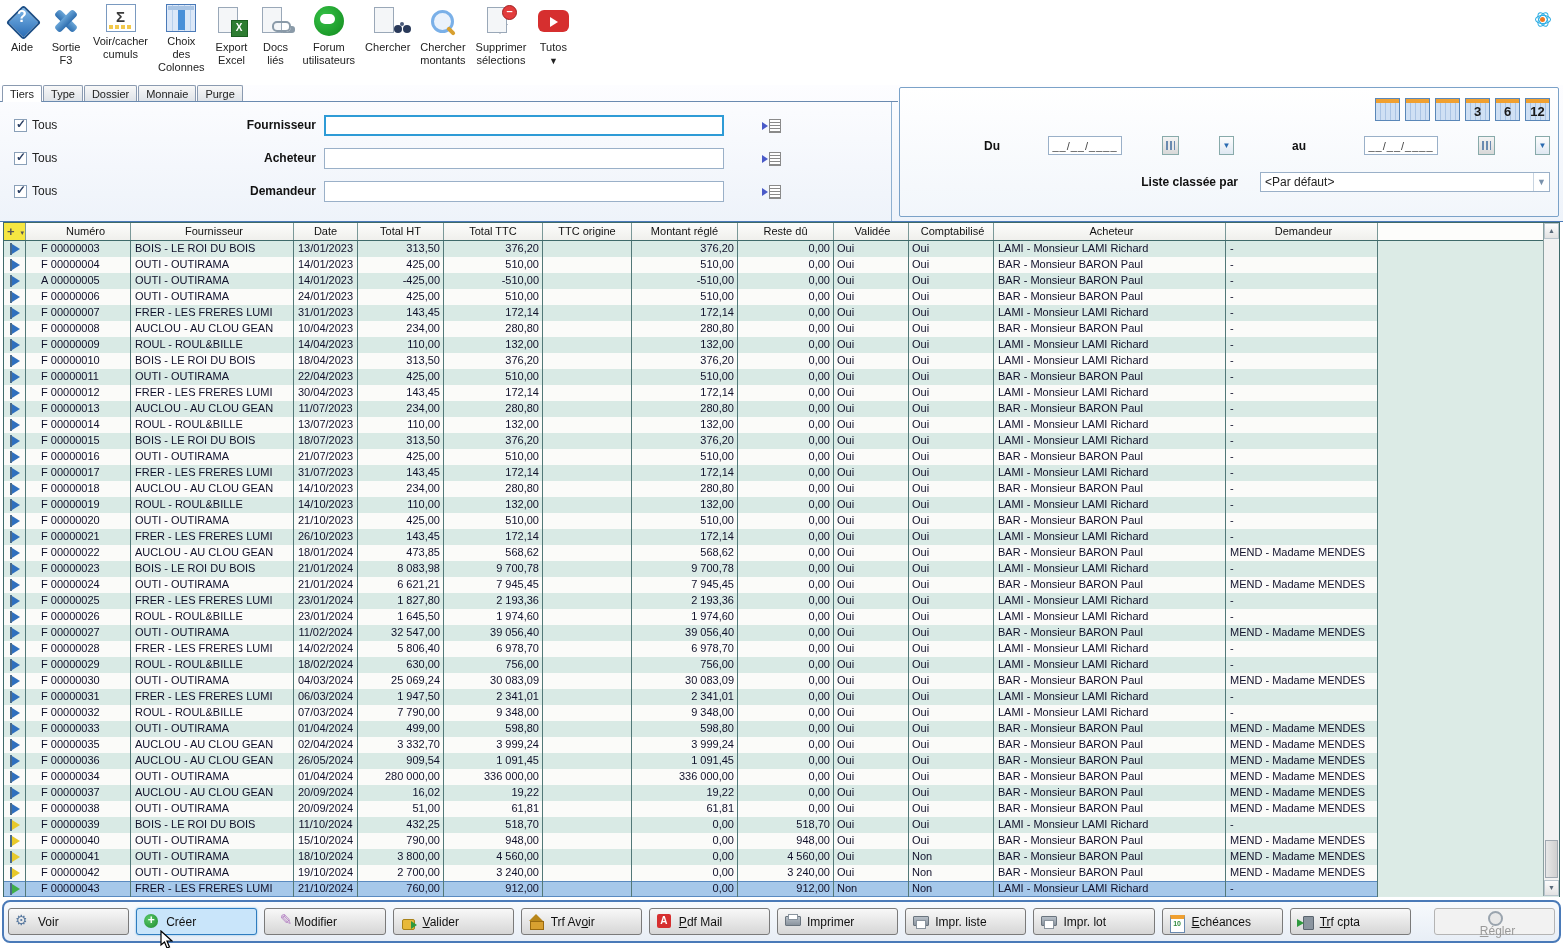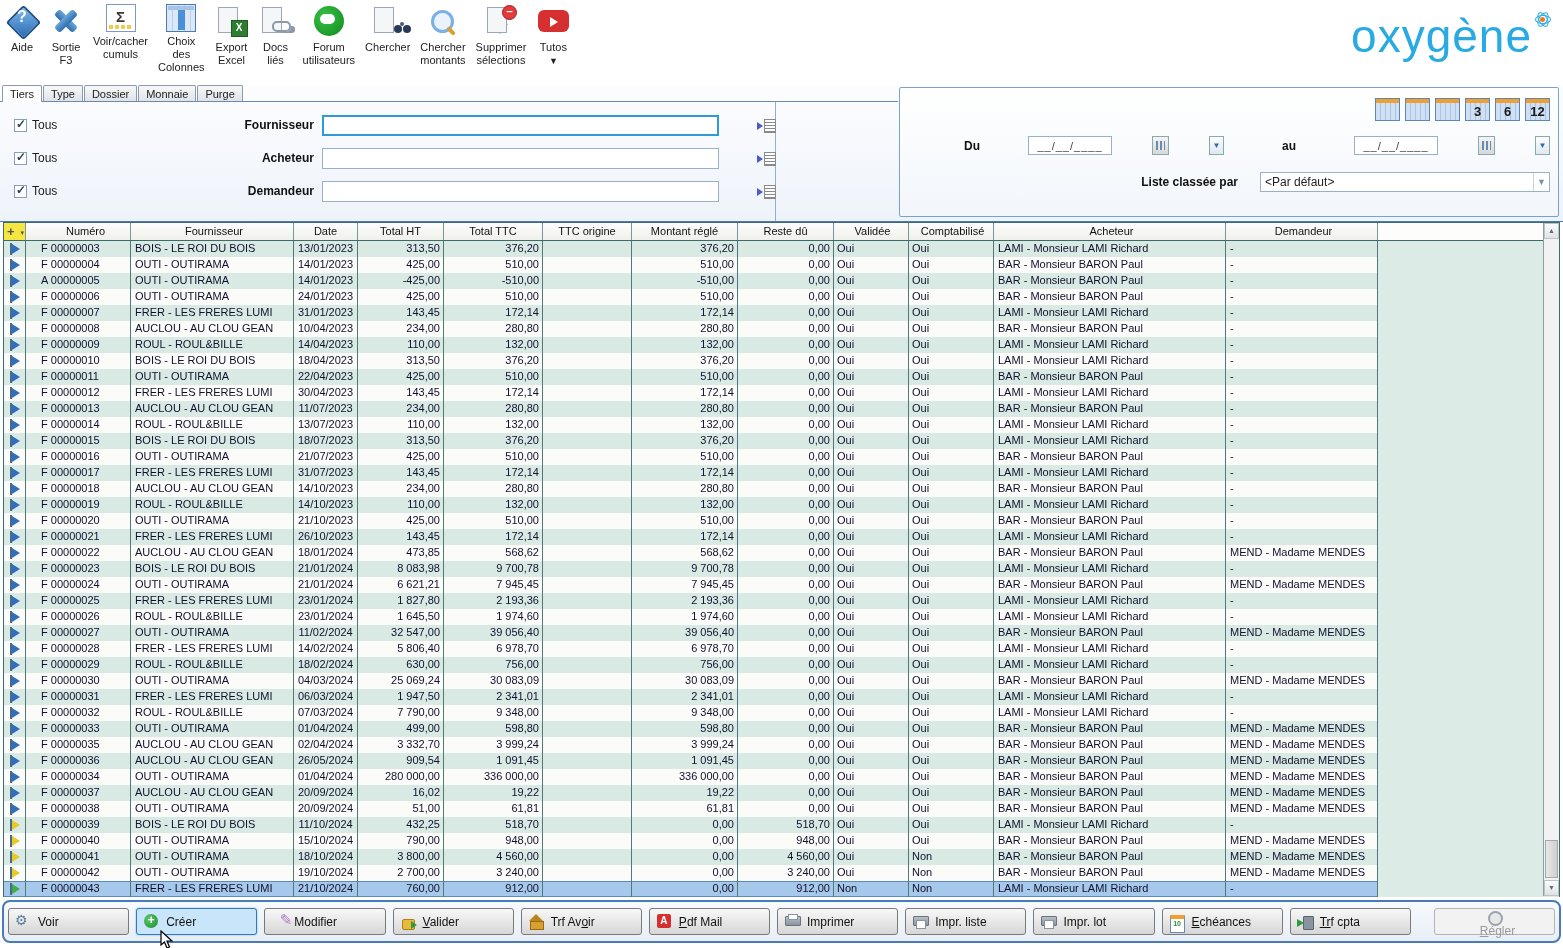--- a/index.html
+++ b/index.html
@@ -57,21 +57,21 @@
   .atom b { position:absolute; left:7px; top:7px; width:5px; height:5px; border-radius:50%; background:#f07820; }
 
   
   .content-top { position:relative; height:137px; border-bottom:1px solid #4a7ab8; background:linear-gradient(180deg,#fdfdff,#eef3fa); }
   .tabstrip { position:absolute; left:2px; top:0; height:17px; display:flex; align-items:flex-start; z-index:3; }
   .tab { font-size:11px; color:#222; padding:2px 7px 1px; border:1px solid #8a9ab0; border-bottom:none;
          background:linear-gradient(180deg,#f8f8f8,#dfe3e8); border-radius:2px 2px 0 0; margin-right:1px; cursor:pointer; }
   .tab.active { background:#fff; font-size:11px; position:relative; z-index:4; padding-bottom:2px; }
   .tabline { position:absolute; left:0; right:665px; top:16px; height:1px; background:#6a8ab0; }
 
-  .filter-left { position:absolute; left:0; top:17px; width:776px; bottom:0; border-right:1px solid #8fb0d0; padding:10px 0 0 14px; }
+  .filter-left { position:absolute; left:0; top:17px; width:892px; bottom:0; border-right:1px solid #8fb0d0; padding:10px 0 0 14px; }
   .f-row { display:flex; align-items:center; height:26px; margin-bottom:7px; }
   .chk-wrap { display:flex; align-items:center; width:210px; cursor:pointer; }
   .checkbox { width:13px; height:13px; background:#fff; border:1px solid #8aa0b8; margin-right:5px; position:relative; }
   .checkbox::after { content:"✓"; position:absolute; left:1px; top:-3px; font-size:12px; color:#2b3f63; font-weight:bold; }
   .chk-label { font-size:12px; color:#222; }
   .f-label { width:92px; text-align:right; font-size:12px; font-weight:bold; color:#111; margin-right:8px; }
   .f-input { width:400px; height:21px; border:1px solid #9ab0c8; background:#fff; font-size:12px; padding:0 3px; }
   .f-input.focused { border:2px solid #2e9bd6; }
   .lookup { width:18px; height:15px; margin-left:38px; position:relative; cursor:pointer; }
   .lookup::before { content:""; position:absolute; left:0; top:4px; width:0; height:0;
@@ -81,21 +81,21 @@
 
   .date-panel { position:absolute; right:4px; top:2px; width:660px; height:130px; background:linear-gradient(180deg,#ffffff,#f2f6fb);
       border:1px solid #7ba2c8; border-radius:2px; }
   .cal-row { position:absolute; right:8px; top:10px; display:flex; gap:5px; }
   .cal-btn { width:25px; height:23px; border:1px solid #5a87b8; position:relative; cursor:pointer;
       background:repeating-linear-gradient(90deg,#cfe0f4 0 4px,#aac4e4 4px 5px); }
   .cal-btn::before { content:""; position:absolute; left:0; right:0; top:0; height:4px; background:#f0a030; }
   .cal-num { position:absolute; left:0; right:0; top:5px; text-align:center; font-size:13px; font-weight:bold; color:#1a1a1a; }
   .du-row { position:absolute; right:8px; top:48px; display:flex; align-items:center;gap:40px; }
   .du-label { font-size:12px; font-weight:bold; color:#111; margin-right:8px; }
-  .date-input { width:84px; height:19px; border:1px solid #9ab0c8; background:#fff; font-size:11px; color:#444;
+  .date-input { width:74px; height:19px; border:1px solid #9ab0c8; background:#fff; font-size:11px; color:#444;
       text-align:center; line-height:18px; letter-spacing:1px; }
   .mini-cal { width:17px; height:19px; border:1px solid #8aa; background:linear-gradient(180deg,#f4f4f4,#d8d8d8); position:relative; cursor:pointer; }
   .mini-cal::after { content:""; position:absolute; left:3px; top:4px; right:3px; bottom:4px;
       background:repeating-linear-gradient(90deg,#6a8ab0 0 2px,#e8e8e8 2px 4px); }
   .mini-drop { width:15px; height:19px; border:1px solid #8aa; background:linear-gradient(180deg,#fdfdfd,#dfe8f2);
       font-size:8px; color:#2a6ab0; text-align:center; line-height:18px; cursor:pointer; }
   .au-label { margin:0 18px; }
   .sort-row { position:absolute; right:8px; top:84px; display:flex; align-items:center; }
   .sort-label { font-size:12px; font-weight:bold; color:#111; margin-right:22px; }
   .sort-select { width:290px; height:20px; border:1px solid #9ab0c8; background:#fff; display:flex; align-items:center;
@@ -258,21 +258,20 @@
         </div>
         <div class="tb-item">
           <span class="tb-icon tutorials-icon"></span>
           <div class="tb-label">
             <div>Tutos</div>
           </div>
           <div class="tb-caret">▼</div>
         </div>
       </div>
     <div class="logo">
-      <span class="logo-text">oxygène</span>
       <span class="atom">
           <i></i>
           <i></i>
           <i></i>
           <b></b>
         </span>
     </div>
   </div>
 
   <div class="content-top">

